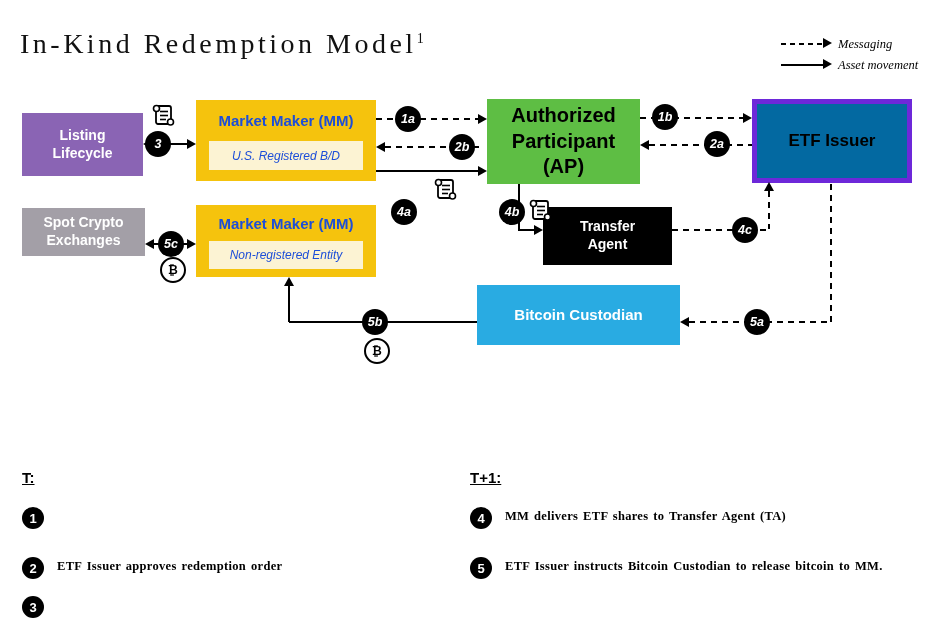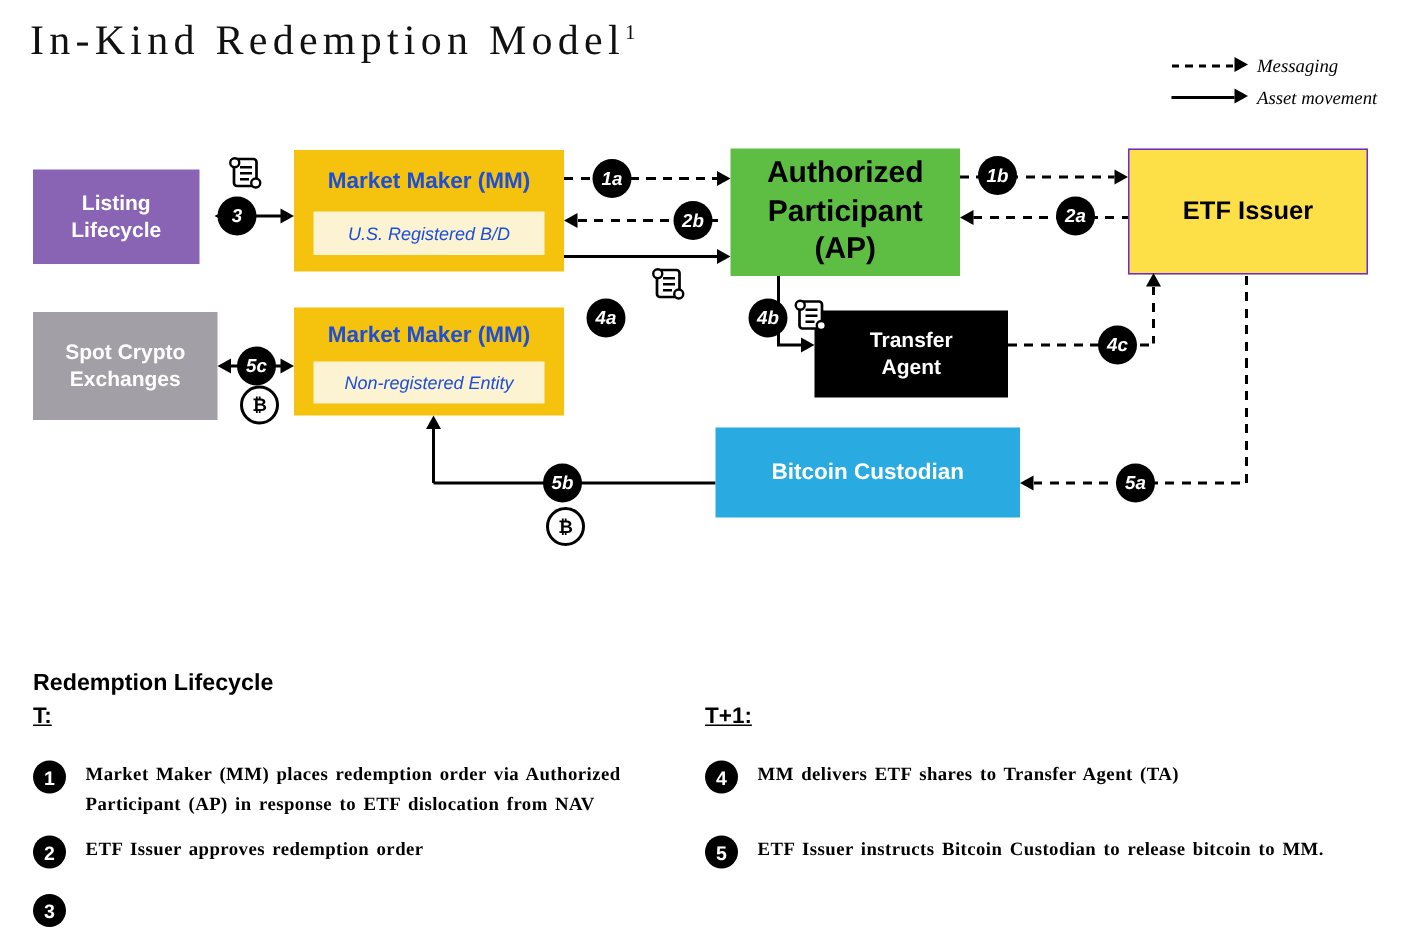--- a/index.html
+++ b/index.html
@@ -1,19 +1,19 @@
 <!DOCTYPE html>
 <html><head>
 <meta charset="utf-8">
 <style>
   html,body{margin:0;padding:0;background:#fff;}
   .screen{position:relative;width:937px;height:629px;background:#ffffff;overflow:hidden;
           font-family:"Liberation Sans",sans-serif;color:#000;}
   
-  .title{position:absolute;left:20px;top:12px;font-family:"Liberation Serif",serif;
+  .title{position:absolute;left:20px;top:28px;font-family:"Liberation Serif",serif;
          font-size:28px;font-weight:normal;letter-spacing:3.5px;color:#111;}
   .title sup{font-size:14px;letter-spacing:0;}
   
   .legend{position:absolute;left:781px;top:36px;}
   .legend-row{display:flex;align-items:center;height:16px;margin-bottom:5px;font-family:Liberation Serif, serif;}
   .legend-line{position:relative;width:51px;height:16px;flex:0 0 51px;}
   .legend-line .seg{position:absolute;left:0;top:7px;height:2px;width:42px;}
   .legend-line .tri{position:absolute;left:42px;top:2px;}
   .legend-label{font-style:italic;font-size:12.5px;margin-left:6px;}
   
@@ -29,21 +29,21 @@
   .ar-u{border-left:5px solid transparent;border-right:5px solid transparent;border-bottom:9px solid #000;}
   
   .node{position:absolute;display:flex;flex-direction:column;align-items:center;justify-content:center;
         text-align:center;font-weight:bold;z-index:2;box-sizing:border-box;}
   .node .ln{line-height:1.28;}
   .n-purple{background:#8a64b4;color:#fff;font-size:14px;}
   .n-gray{background:#a39fa7;color:#fff;font-size:14px;}
   .n-green{background:#5ebe44;color:#000;font-size:20px;text-align:right;}
   .n-black{background:#000;color:#fff;font-size:14px;}
   .n-blue{background:#29abe2;color:#fff;font-size:15px;}
-  .n-white{background:#fde047;border:1px solid #6d28d9;color:#000;font-size:17px;}
+  .n-white{background:#0369a1;border:5px solid #6d28d9;color:#000;font-size:17px;}
   .n-gold{background:#f5c30d;color:#1d4ed8;justify-content:flex-start;}
   .n-gold .mm-title{font-size:15px;font-weight:bold;}
   .mm-sub{position:absolute;left:13px;background:#fcf3d3;display:flex;align-items:center;
           justify-content:center;font-style:italic;font-weight:normal;font-size:12px;width:154px;}
   
   .badge{position:absolute;width:26px;height:26px;border-radius:50%;background:#000;color:#fff;
          display:flex;align-items:center;justify-content:center;font-size:12.5px;font-weight:bold;
          font-style:italic;z-index:3;}
   
   .icon{position:absolute;z-index:3;}
@@ -76,41 +76,41 @@
     </div>
     <div class="legend-row">
       <span class="legend-line">
         <span class="seg" style="background:#000;"></span>
         <span class="tri ar-r" style="position:absolute;"></span>
       </span>
       <span class="legend-label">Asset movement</span>
     </div>
   </div>
 
-  <div class="node n-purple" style="left:22px;top:113px;width:111px;height:63px;">
+  <div class="node n-purple" style="left:22px;top:113px;width:121px;height:63px;">
     <div class="ln">Listing</div>
     <div class="ln">Lifecycle</div>
   </div>
 
   <div class="node n-gold" style="left:196px;top:100px;width:180px;height:81px;">
     <div class="mm-title" style="margin-top:12px;">Market Maker (MM)</div>
     <div class="mm-sub" style="top:41px;height:29px;">U.S. Registered B/D</div>
   </div>
 
   <div class="node n-green" style="left:487px;top:99px;width:153px;height:85px;">
     <div class="ln">Authorized</div>
     <div class="ln">Participant</div>
     <div class="ln">(AP)</div>
   </div>
 
   <div class="node n-white" style="left:752px;top:99px;width:160px;height:84px;">
     <div class="ln">ETF Issuer</div>
   </div>
 
-  <div class="node n-gray" style="left:22px;top:208px;width:123px;height:72px;">
+  <div class="node n-gray" style="left:22px;top:208px;width:123px;height:48px;">
     <div class="ln">Spot Crypto</div>
     <div class="ln">Exchanges</div>
   </div>
 
   <div class="node n-gold" style="left:196px;top:205px;width:180px;height:72px;">
     <div class="mm-title" style="margin-top:10px;">Market Maker (MM)</div>
     <div class="mm-sub" style="top:36px;height:28px;">Non-registered Entity</div>
   </div>
 
   <div class="node n-black" style="left:543px;top:207px;width:129px;height:58px;">
@@ -201,31 +201,26 @@
     </div>
 
   <div class="solid-h" style="left:148px;top:243px;width:45px;"></div>
   <div class="ar ar-l" style="left:145px;top:239px;"></div>
   <div class="ar ar-r" style="left:187px;top:239px;"></div>
   <div class="badge" style="left:158px;top:231px;">5c</div>
   <div class="btc" style="left:160px;top:257px;">
       <span>₿</span>
     </div>
 
-  <div class="lc-heading">Redemption Lifecycle</div>
 
   <div class="lc-colhead" style="left:22px;top:469px;">T:</div>
   <div class="lc-colhead" style="left:470px;top:469px;">T+1:</div>
 
   <div class="lc-item" style="left:22px;top:506px;width:430px;">
     <div class="lc-num">1</div>
-    <div class="lc-text">
-      <div>Market Maker (MM) places redemption order via Authorized</div>
-      <div>Participant (AP) in response to ETF dislocation from NAV</div>
-    </div>
   </div>
 
   <div class="lc-item" style="left:22px;top:556px;width:430px;">
     <div class="lc-num">2</div>
     <div class="lc-text">
       <div>ETF Issuer approves redemption order</div>
     </div>
   </div>
 
   <div class="lc-item" style="left:22px;top:595px;width:430px;">

